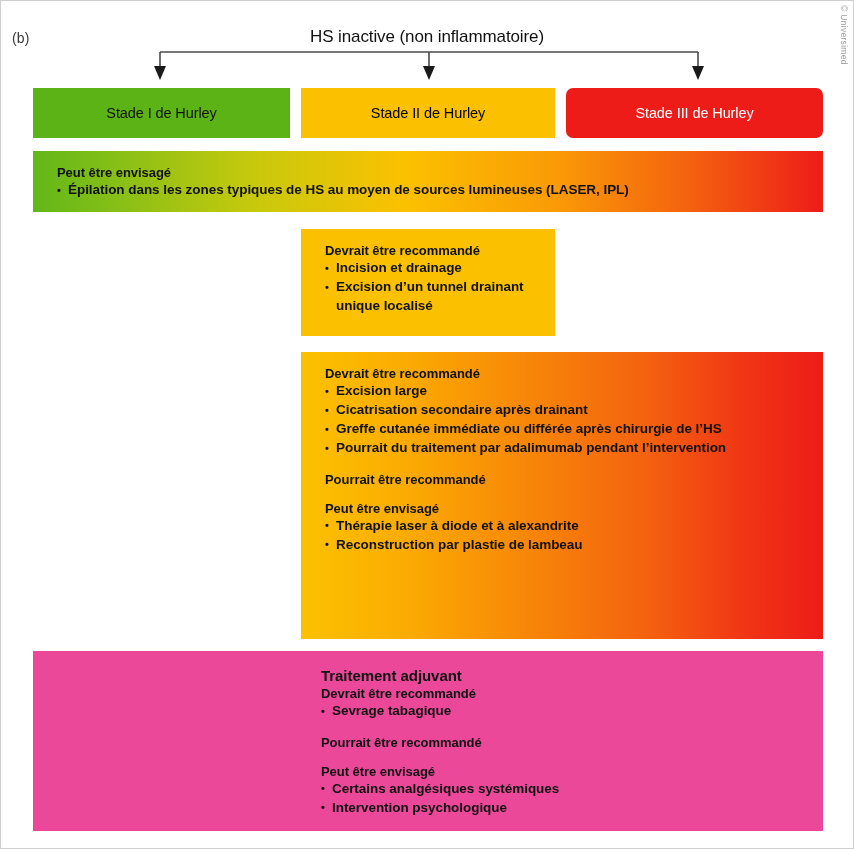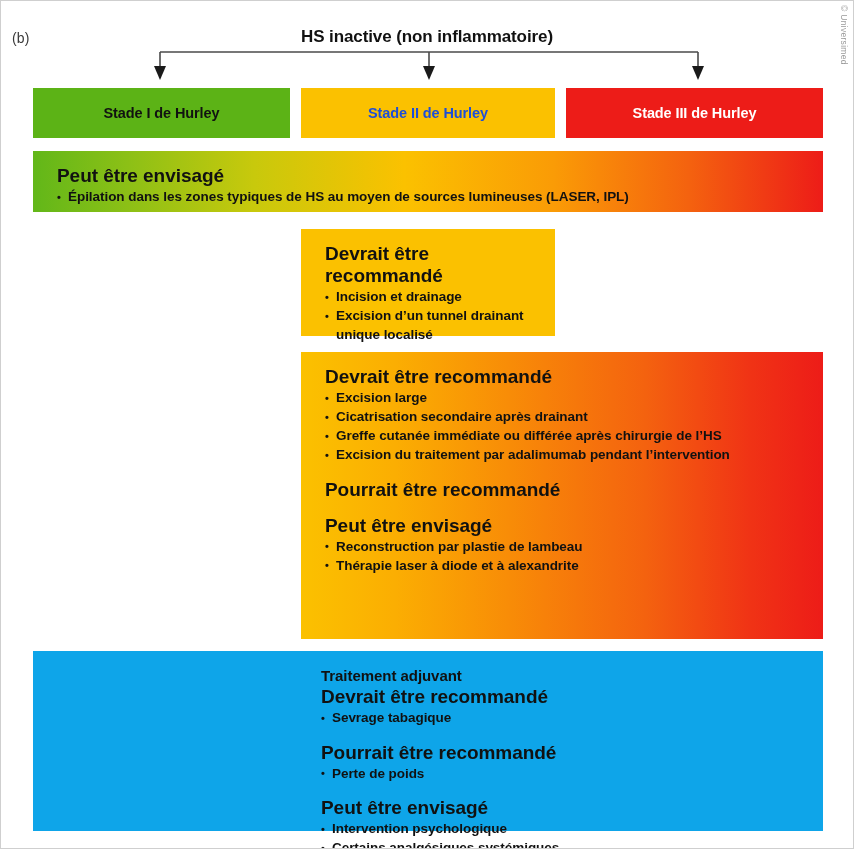--- a/index.html
+++ b/index.html
@@ -52,21 +52,21 @@
   }
 
   
   .top-heading {
     position: absolute;
     left: 0;
     right: 0;
     top: 26px;
     text-align: center;
     font-size: 17px;
-    font-weight: bold;
+    font-weight: normal;
     color: #111111;
     letter-spacing: -0.1px;
   }
 
   
   .bracket {
     position: absolute;
     left: 150px;
     top: 48px;
     width: 556px;
@@ -75,26 +75,26 @@
 
   
   .stage-box {
     position: absolute;
     top: 87px;
     height: 50px;
     display: flex;
     align-items: center;
     justify-content: center;
     font-size: 14.5px;
-    font-weight: bold;
+    font-weight: normal;
     letter-spacing: -0.1px;
   }
   .stage-1 { left: 32px;  width: 257px; background: #5cb316; color: #111111; }
-  .stage-2 { left: 300px; width: 254px; background: #fbc100; color: #1d4ed8; }
-  .stage-3 { left: 565px; width: 257px; background: #ed1c18; color: #ffffff; }
+  .stage-2 { left: 300px; width: 254px; background: #fbc100; color: #000000; }
+  .stage-3 { left: 565px; width: 257px; background: #ed1c18; color: #ffffff; border-radius: 7px; }
 
   
   .band {
     position: absolute;
     box-sizing: border-box;
     padding: 14px 18px 12px 24px;
   }
   .band-all {
     left: 32px;
     top: 150px;
@@ -118,29 +118,29 @@
     height: 287px;
     background: linear-gradient(to right,
         #fbc100 0%, #fbae02 18%, #f88c07 40%,
         #f4620f 66%, #f03315 86%, #ed1c18 100%);
   }
   .band-adjuvant {
     left: 32px;
     top: 650px;
     width: 790px;
     height: 180px;
-    background: #0ea5e9;
+    background: #ec4899;
     padding-left: 288px;
     padding-top: 16px;
   }
 
   
   .band h4 {
     margin: 0 0 1px 0;
-    font-size: 19px;
+    font-size: 13px;
     font-weight: bold;
     color: #111111;
     letter-spacing: -0.05px;
   }
   .band h4.spaced { margin-top: 14px; }
   .band h4.title-main {
     font-size: 15px;
     margin-bottom: 2px;
   }
   .band ul {
@@ -219,44 +219,41 @@
       <li>Excision d’un tunnel drainant unique localisé</li>
     </ul>
   </div>
 
   <div class="band band-stage3">
     <h4>Devrait être recommandé</h4>
     <ul>
       <li>Excision large</li>
       <li>Cicatrisation secondaire après drainant</li>
       <li>Greffe cutanée immédiate ou différée après chirurgie de l’HS</li>
-      <li>Excision du traitement par adalimumab pendant l’intervention</li>
+      <li>Pourrait du traitement par adalimumab pendant l’intervention</li>
     </ul>
 
     <h4 class="spaced">Pourrait être recommandé</h4>
 
     <h4 class="spaced">Peut être envisagé</h4>
     <ul>
+      <li>Thérapie laser à diode et à alexandrite</li>
       <li>Reconstruction par plastie de lambeau</li>
-      <li>Thérapie laser à diode et à alexandrite</li>
     </ul>
   </div>
 
   <div class="band band-adjuvant">
     <h4 class="title-main">Traitement adjuvant</h4>
     <h4>Devrait être recommandé</h4>
     <ul>
       <li>Sevrage tabagique</li>
     </ul>
 
     <h4 class="spaced">Pourrait être recommandé</h4>
-    <ul>
-      <li>Perte de poids</li>
-    </ul>
 
     <h4 class="spaced">Peut être envisagé</h4>
     <ul>
+      <li>Certains analgésiques systémiques</li>
       <li>Intervention psychologique</li>
-      <li>Certains analgésiques systémiques</li>
     </ul>
   </div>
 
 </div>
 
 </body></html>

